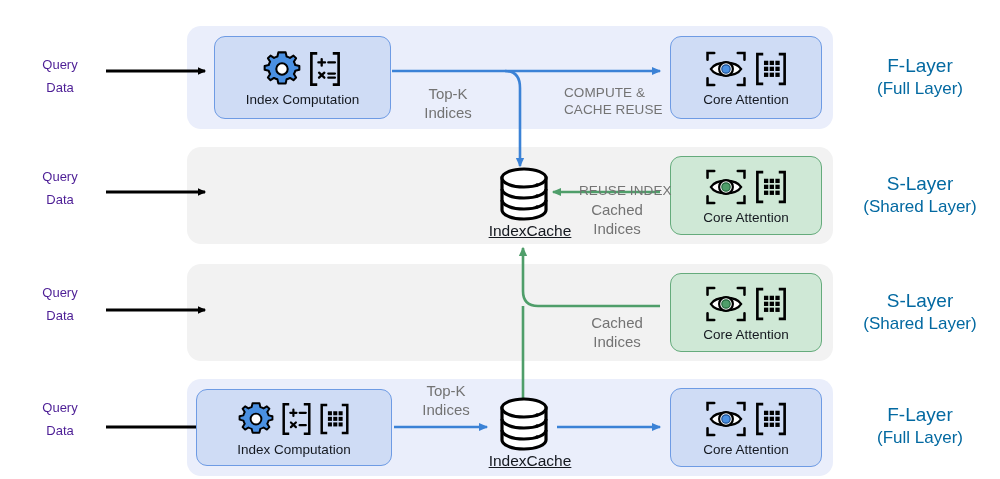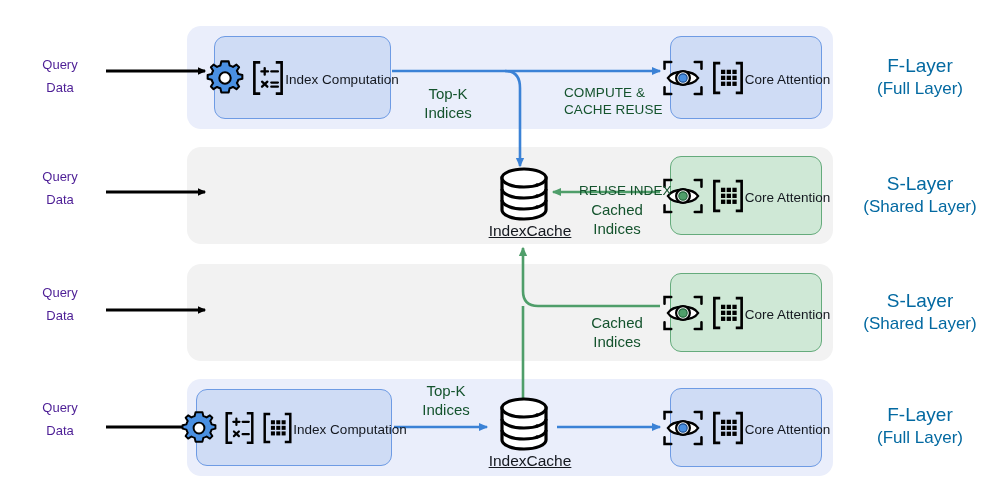--- a/index.html
+++ b/index.html
@@ -10,21 +10,21 @@
   .layer{position:absolute;left:187px;width:646px;border-radius:14px;box-sizing:border-box;}
   .layer.f{background:#eaeefb;}
   .layer.s{background:#f2f2f2;}
   #layer0{top:26px;height:103px;}
   #layer1{top:147px;height:97px;}
   #layer2{top:264px;height:97px;}
   #layer3{top:379px;height:97px;}
 
   
   .chip{position:absolute;box-sizing:border-box;border-radius:11px;display:flex;
-        flex-direction:row;align-items:center;justify-content:center;}
+        flex-direction:column;align-items:center;justify-content:center;}
   .chip .icons{display:flex;align-items:center;justify-content:center;gap:7px;height:40px;}
   .chip .cap{font-size:13.5px;color:#14181f;line-height:1;margin-top:4px;white-space:nowrap;}
   .chip.blue{background:#cfdcf5;border:1.4px solid #6e9be4;}
   .chip.green{background:#cfe8d6;border:1.4px solid #65ab7c;}
 
   #ic0{left:214px;top:36px;width:177px;height:83px;}
   #ic3{left:196px;top:389px;width:196px;height:77px;}
   #ca0{left:670px;top:36px;width:152px;height:83px;}
   #ca1{left:670px;top:156px;width:152px;height:79px;}
   #ca2{left:670px;top:273px;width:152px;height:79px;}
@@ -34,21 +34,21 @@
   .lab{position:absolute;left:846px;width:148px;text-align:center;color:#0369a1;}
   .lab .l1{font-size:19px;line-height:24px;}
   .lab .l2{font-size:17px;line-height:22px;}
   #lab0{top:54px;} #lab1{top:172px;} #lab2{top:289px;} #lab3{top:403px;}
 
   
   .qd{position:absolute;left:15px;width:90px;text-align:center;font-size:13px;line-height:23px;color:#4c1d95;}
   #qd0{top:53px;} #qd1{top:165px;} #qd2{top:281px;} #qd3{top:396px;}
 
   
-  .et{position:absolute;text-align:center;color:#14532d;font-size:15px;line-height:19px;white-space:nowrap;}
+  .et{position:absolute;text-align:center;color:#737373;font-size:15px;line-height:19px;white-space:nowrap;}
   .et.small{font-size:13.5px;line-height:17px;letter-spacing:.1px;margin-left:36px;}
   #t_topk0{left:400px;top:84px;width:96px;}
   #t_cci{left:528px;top:84px;width:128px;text-align:left;}
   #t_reuse{left:543px;top:182px;width:140px;text-align:left;}
   #t_cached1{left:569px;top:200px;width:96px;}
   #t_cached2{left:569px;top:313px;width:96px;}
   #t_topk3{left:398px;top:381px;width:96px;}
 
   
   .icc{position:absolute;width:130px;text-align:center;font-size:15.5px;color:#14181f;text-decoration:underline;}

